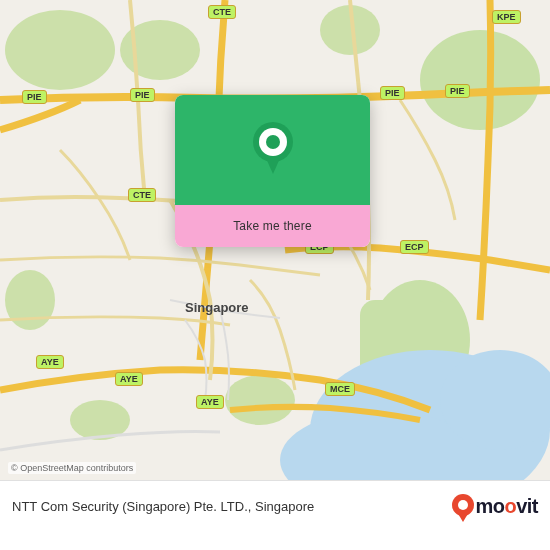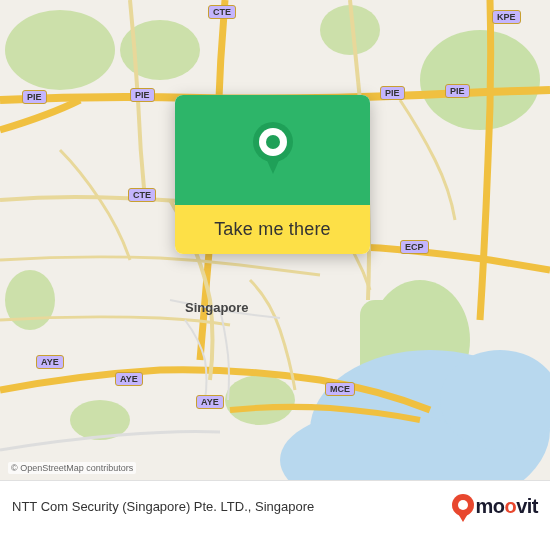--- a/index.html
+++ b/index.html
@@ -39,24 +39,24 @@
       display: flex;
       align-items: center;
       justify-content: center;
     }
 
     .popup-button {
       display: block;
       width: 100%;
       padding: 14px 0;
       text-align: center;
-      font-size: 18px;
+      font-size: 12px;
       font-weight: 500;
       color: #333;
-      background: #fde047;
+      background: #f9a8d4;
       border: none;
       cursor: pointer;
       letter-spacing: 0.2px;
     }
 
     
     #bottom-bar {
       width: 550px;
       height: 52px;
       background: white;
@@ -97,21 +97,21 @@
       font-size: 11px;
       color: #555;
       font-weight: 500;
       z-index: 5;
       white-space: nowrap;
     }
 
     
     .highway-label {
       position: absolute;
-      background: #c4b5fd;
+      background: #bef264;
       border: 1px solid #c8a030;
       border-radius: 3px;
       padding: 1px 4px;
       font-size: 9px;
       font-weight: bold;
       color: #333;
       z-index: 6;
     }
 
     

